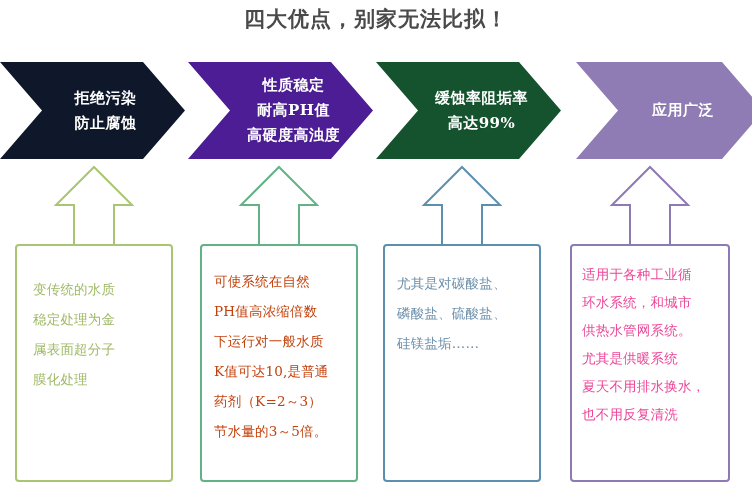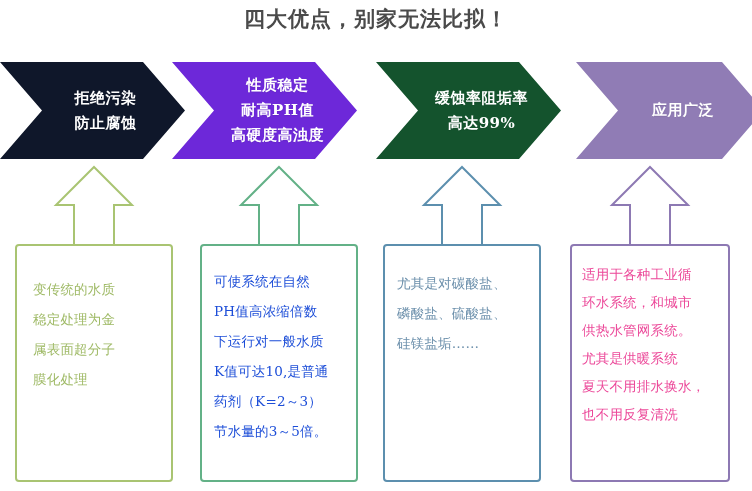--- a/index.html
+++ b/index.html
@@ -61,22 +61,22 @@
   }
 
   
   #chevron-1 {
     left: 0px; width: 185px;
     background: #0f172a;
     clip-path: polygon(0 0, 143px 0, 185px 48.5px, 143px 97px, 0 97px, 42px 48.5px);
     padding-left: 26px;
   }
   #chevron-2 {
-    left: 172px; width: 185px;
-    background: #6d28d9;
+    left: 188px; width: 185px;
+    background: #4c1d95;
     clip-path: polygon(0 0, 143px 0, 185px 48.5px, 143px 97px, 0 97px, 42px 48.5px);
     padding-left: 26px;
   }
   #chevron-3 {
     left: 376px; width: 185px;
     background: #14532d;
     clip-path: polygon(0 0, 143px 0, 185px 48.5px, 143px 97px, 0 97px, 42px 48.5px);
     padding-left: 26px;
   }
   #chevron-4 {
@@ -114,21 +114,21 @@
   }
 
   
   #column-1 { left: 15px; width: 158px; }
   #box-1 { width: 158px; height: 238px; border-color: #a9c472; }
   #box-1 .detail-text { color: #9fba66; padding: 28px 0 0 16px; }
 
   
   #column-2 { left: 200px; width: 158px; }
   #box-2 { width: 158px; height: 238px; border-color: #63b187; }
-  #box-2 .detail-text { color: #1d4ed8; padding: 20px 0 0 12px; }
+  #box-2 .detail-text { color: #c2410c; padding: 20px 0 0 12px; }
 
   
   #column-3 { left: 383px; width: 142px; }
   #box-3 { width: 158px; height: 238px; border-color: #5c8fae; }
   #box-3 .detail-text { color: #6b8fab; padding: 22px 0 0 12px; }
 
   
   #column-4 { left: 570px; width: 160px; }
   #box-4 { width: 160px; height: 238px; border-color: #8d79b3; }
   #box-4 .detail-text { color: #ec4899; padding: 14px 0 0 10px; line-height: 28px; }

